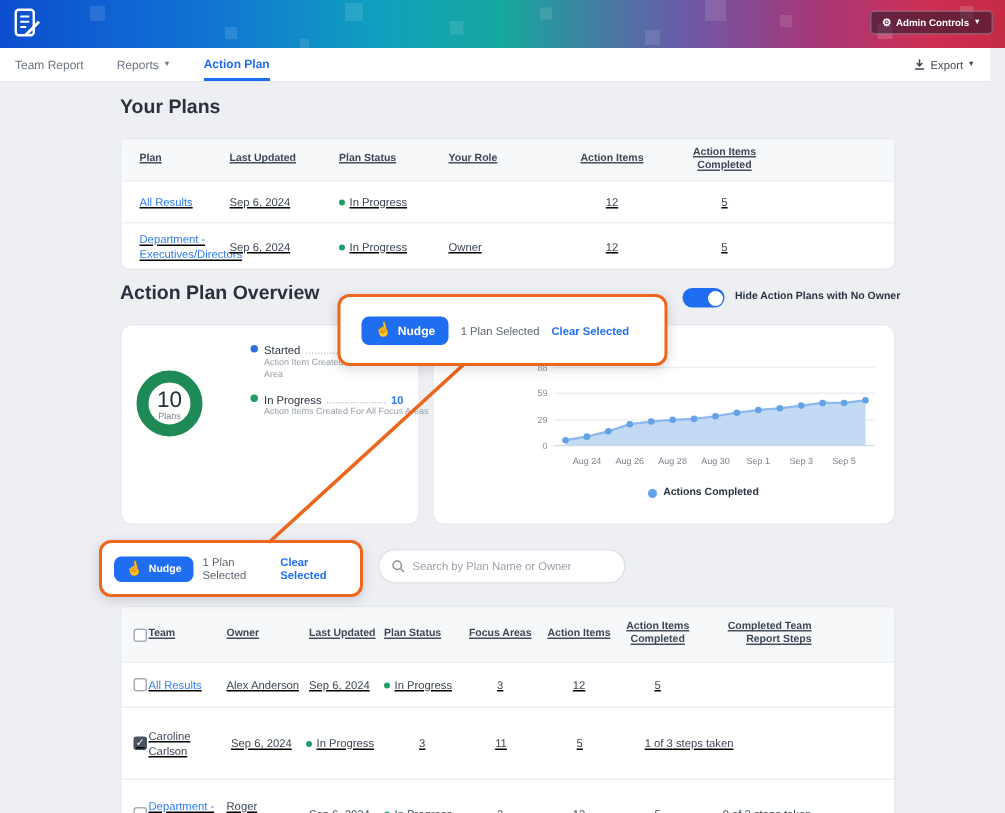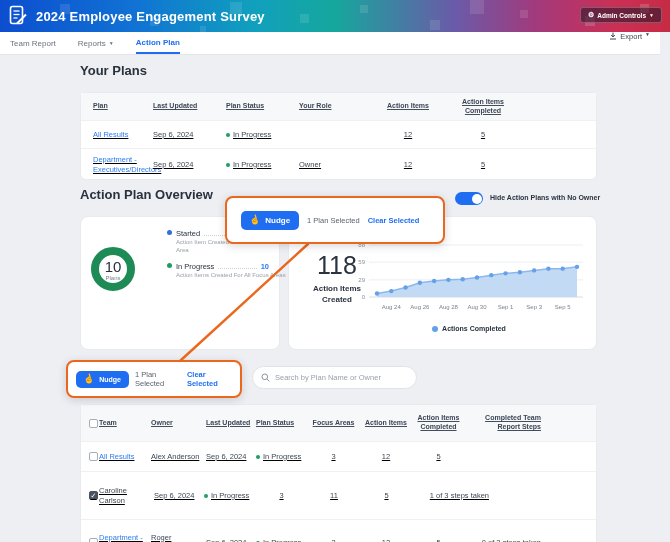--- a/index.html
+++ b/index.html
@@ -17,21 +17,21 @@
     color:#fff; font-size:6.5px; font-weight:bold; border-radius:3px; padding:3px 7px; display:flex; align-items:center; gap:3px; cursor:pointer; }
   .admin-btn .gear { font-size:7px; }
   .caret { font-size:5px; line-height:1; }
 
   
   .tabbar { position:absolute; left:0; top:32px; width:660px; height:23px; background:#fff; border-bottom:1px solid #e2e5ea;
     display:flex; align-items:stretch; padding:0 10px; gap:22px; }
   .tab { font-size:8px; color:#6b7380; display:flex; align-items:center; gap:3px; cursor:pointer; }
   .tab .caret { color:#6b7380; }
   .tab.active { color:#1f6ef2; font-weight:bold; border-bottom:2px solid #1f6ef2; }
-  .export { margin-left:auto; font-size:7.5px; color:#3d4653; display:flex; gap:3px; cursor:pointer; }
+  .export { margin-left:auto; font-size:7.5px; color:#3d4653; display:flex; align-items:center; gap:3px; cursor:pointer; }
 
   
   .sec-title { position:absolute; font-size:13px; font-weight:bold; color:#29313d; }
 
   
   .card { position:absolute; background:#fff; border:1px solid #e7eaee; border-radius:6px; }
   .thead { background:#f7f8fa; font-weight:bold; color:#454e5c; }
   .trow { display:flex; align-items:center; border-top:1px solid #eef1f4;text-decoration:underline; }
   .trow:first-child { border-top:none; }
   .cell { font-size:7.5px; color:#3c4654; line-height:1.3; }
@@ -119,21 +119,20 @@
     <div class="sq" style="left:585px;top:16px;width:10px;height:10px;background:rgba(255,255,255,.16);"></div>
     <div class="sq" style="left:640px;top:4px;width:9px;height:9px;background:rgba(255,255,255,.16);"></div>
     <div class="sq" style="left:200px;top:26px;width:6px;height:6px;"></div>
     <svg class="doc-icon" viewBox="0 0 20 22">
       <rect x="2.5" y="1.5" width="12" height="17" rx="2" fill="none" stroke="#fff" stroke-width="1.6"></rect>
       <line x1="5.5" y1="6" x2="11.5" y2="6" stroke="#fff" stroke-width="1.3"></line>
       <line x1="5.5" y1="9.5" x2="11.5" y2="9.5" stroke="#fff" stroke-width="1.3"></line>
       <line x1="5.5" y1="13" x2="9.5" y2="13" stroke="#fff" stroke-width="1.3"></line>
       <line x1="9" y1="18.5" x2="18" y2="9.5" stroke="#fff" stroke-width="2"></line>
     </svg>
-    <div class="app-title">2024 Employee Engagement Survey</div>
     <div class="admin-btn">
       <span class="gear">⚙</span>
       <span>Admin Controls</span>
       <span class="caret">▼</span>
     </div>
   </div>
 
   <div class="tabbar">
     <div class="tab">
         <span>Team Report</span>
@@ -224,24 +223,20 @@
           <span class="leg-label">In Progress</span>
           <span class="leg-fill"></span>
           <span class="leg-val">10</span>
         </div>
         <div class="leg-desc">Action Items Created For All Focus Areas</div>
       </div>
     </div>
   </div>
 
   <div class="card" style="left:288px; top:216px; width:309px; height:134px; border-radius:8px;">
-    <div class="kpi">
-      <div class="kv">118</div>
-      <div class="kl"><span>Action Items</span><br><span>Created</span></div>
-    </div>
     <svg id="chart-svg" width="248" height="84" viewBox="0 0 248 84">
         <line x1="28" y1="58" x2="242" y2="58" stroke="#d8dde3" stroke-width="1"></line>
         <text x="24" y="60" text-anchor="end" font-size="6" fill="#8a929d" font-family="Liberation Sans, sans-serif">0</text>
         <line x1="28" y1="40.86363636363636" x2="242" y2="40.86363636363636" stroke="#eceef2" stroke-width="1"></line>
         <text x="24" y="42.86363636363636" text-anchor="end" font-size="6" fill="#8a929d" font-family="Liberation Sans, sans-serif">29</text>
         <line x1="28" y1="23.13636363636364" x2="242" y2="23.13636363636364" stroke="#eceef2" stroke-width="1"></line>
         <text x="24" y="25.13636363636364" text-anchor="end" font-size="6" fill="#8a929d" font-family="Liberation Sans, sans-serif">59</text>
         <line x1="28" y1="6" x2="242" y2="6" stroke="#eceef2" stroke-width="1"></line>
         <text x="24" y="8" text-anchor="end" font-size="6" fill="#8a929d" font-family="Liberation Sans, sans-serif">88</text>
         <text x="50.285714285714285" y="70" text-anchor="middle" font-size="6" fill="#7b838e" font-family="Liberation Sans, sans-serif">Aug 24</text>

